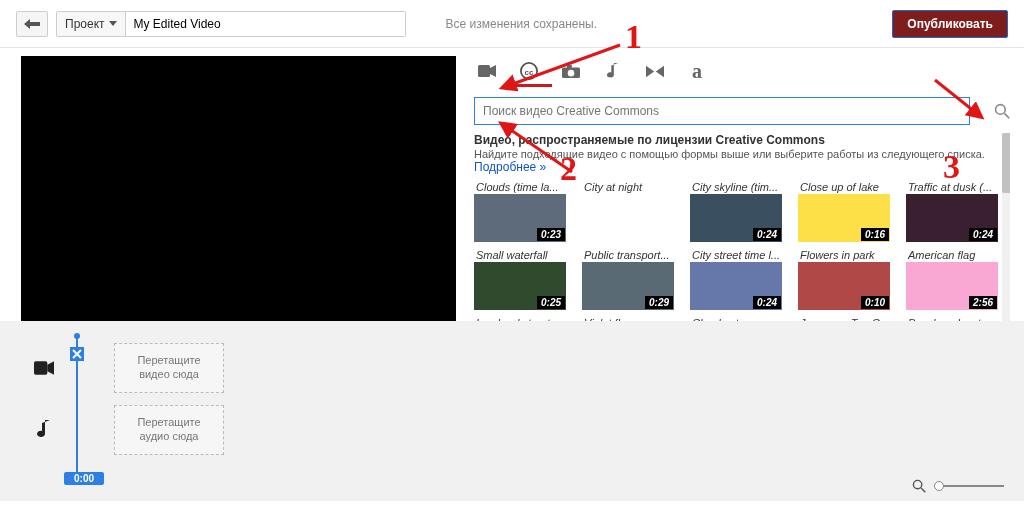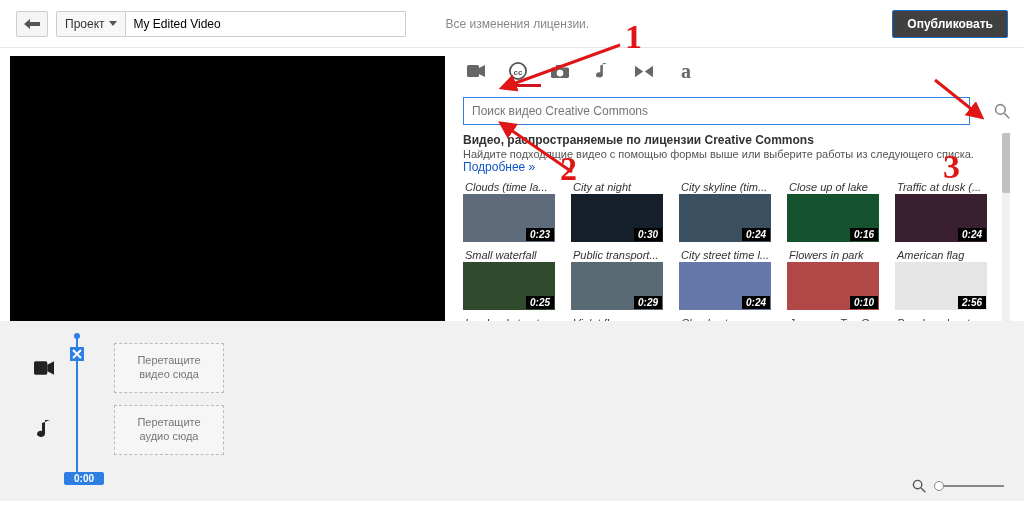--- a/index.html
+++ b/index.html
@@ -53,31 +53,32 @@
   }
   .save-status {
     margin-left: 40px;
     font-size: 12px;
     color: #888;
   }
   .publish-btn {
     margin-left: auto;
     height: 28px;
     padding: 0 14px;
-    background: #404040;
+    background: #7f1d1d;
     border: 1px solid #186bd1;
     border-radius: 2px;
     color: #fff;
     font-size: 12px;
     font-weight: bold;
     cursor: pointer;
   }
   .middle {
     display: flex;
     height: 273px;
+    margin-left: 11px;
   }
   .preview {
     width: 435px;
     background: #000;
     margin: 8px 0 0 10px;
   }
   .library {
     flex: 1;
     padding: 8px 14px 0 18px;
     display: flex;
@@ -225,21 +226,21 @@
         <path d="M0 5 L6 0 L6 3 H16 V7 H6 V10 Z" fill="#555"></path>
       </svg>
   </div>
   <div class="project-btn">
     <span>Проект</span>
     <svg class="caret" width="8" height="5">
         <path d="M0 0 H8 L4 5 Z" fill="#555"></path>
       </svg>
   </div>
   <input class="title-input" value="My Edited Video" style="">
-  <div class="save-status">Все изменения лицензии.</div>
+  <div class="save-status">Все изменения сохранены.</div>
   <button class="publish-btn">Опубликовать</button>
 </div>
 
 <div class="middle">
   <div class="preview"></div>
 
   <div class="library">
     <div class="tabs">
       <span class="tab-icon">
         <svg viewBox="0 0 24 16" width="20" height="14">
@@ -290,33 +291,30 @@
 
       <div class="grid" id="grid">
           <div class="card">
             <div class="t">Clouds (time la...</div>
             <div class="thumb" style="background: rgb(94, 107, 122);">
               <div class="dur">0:23</div>
             </div>
           </div>
           <div class="card">
             <div class="t">City at night</div>
-            <div class="thumb" style="background: rgb(22, 32, 43);">
-              <div class="dur">0:30</div>
-            </div>
           </div>
           <div class="card">
             <div class="t">City skyline (tim...</div>
             <div class="thumb" style="background: rgb(58, 80, 97);">
               <div class="dur">0:24</div>
             </div>
           </div>
           <div class="card">
             <div class="t">Close up of lake</div>
-            <div class="thumb" style="background: #14532d;">
+            <div class="thumb" style="background: #fde047;">
               <div class="dur">0:16</div>
             </div>
           </div>
           <div class="card">
             <div class="t">Traffic at dusk (...</div>
             <div class="thumb" style="background: rgb(58, 31, 48);">
               <div class="dur">0:24</div>
             </div>
           </div>
           <div class="card">
@@ -338,21 +336,21 @@
             </div>
           </div>
           <div class="card">
             <div class="t">Flowers in park</div>
             <div class="thumb" style="background: rgb(176, 72, 72);">
               <div class="dur">0:10</div>
             </div>
           </div>
           <div class="card">
             <div class="t">American flag</div>
-            <div class="thumb" style="background: #e5e5e5; text-align: right;">
+            <div class="thumb" style="background: #f9a8d4; text-align: right;">
               <div class="dur">2:56</div>
             </div>
           </div>
           <div class="card">
             <div class="t">Lombard street</div>
           </div>
           <div class="card">
             <div class="t">Violet flowers</div>
           </div>
           <div class="card">

